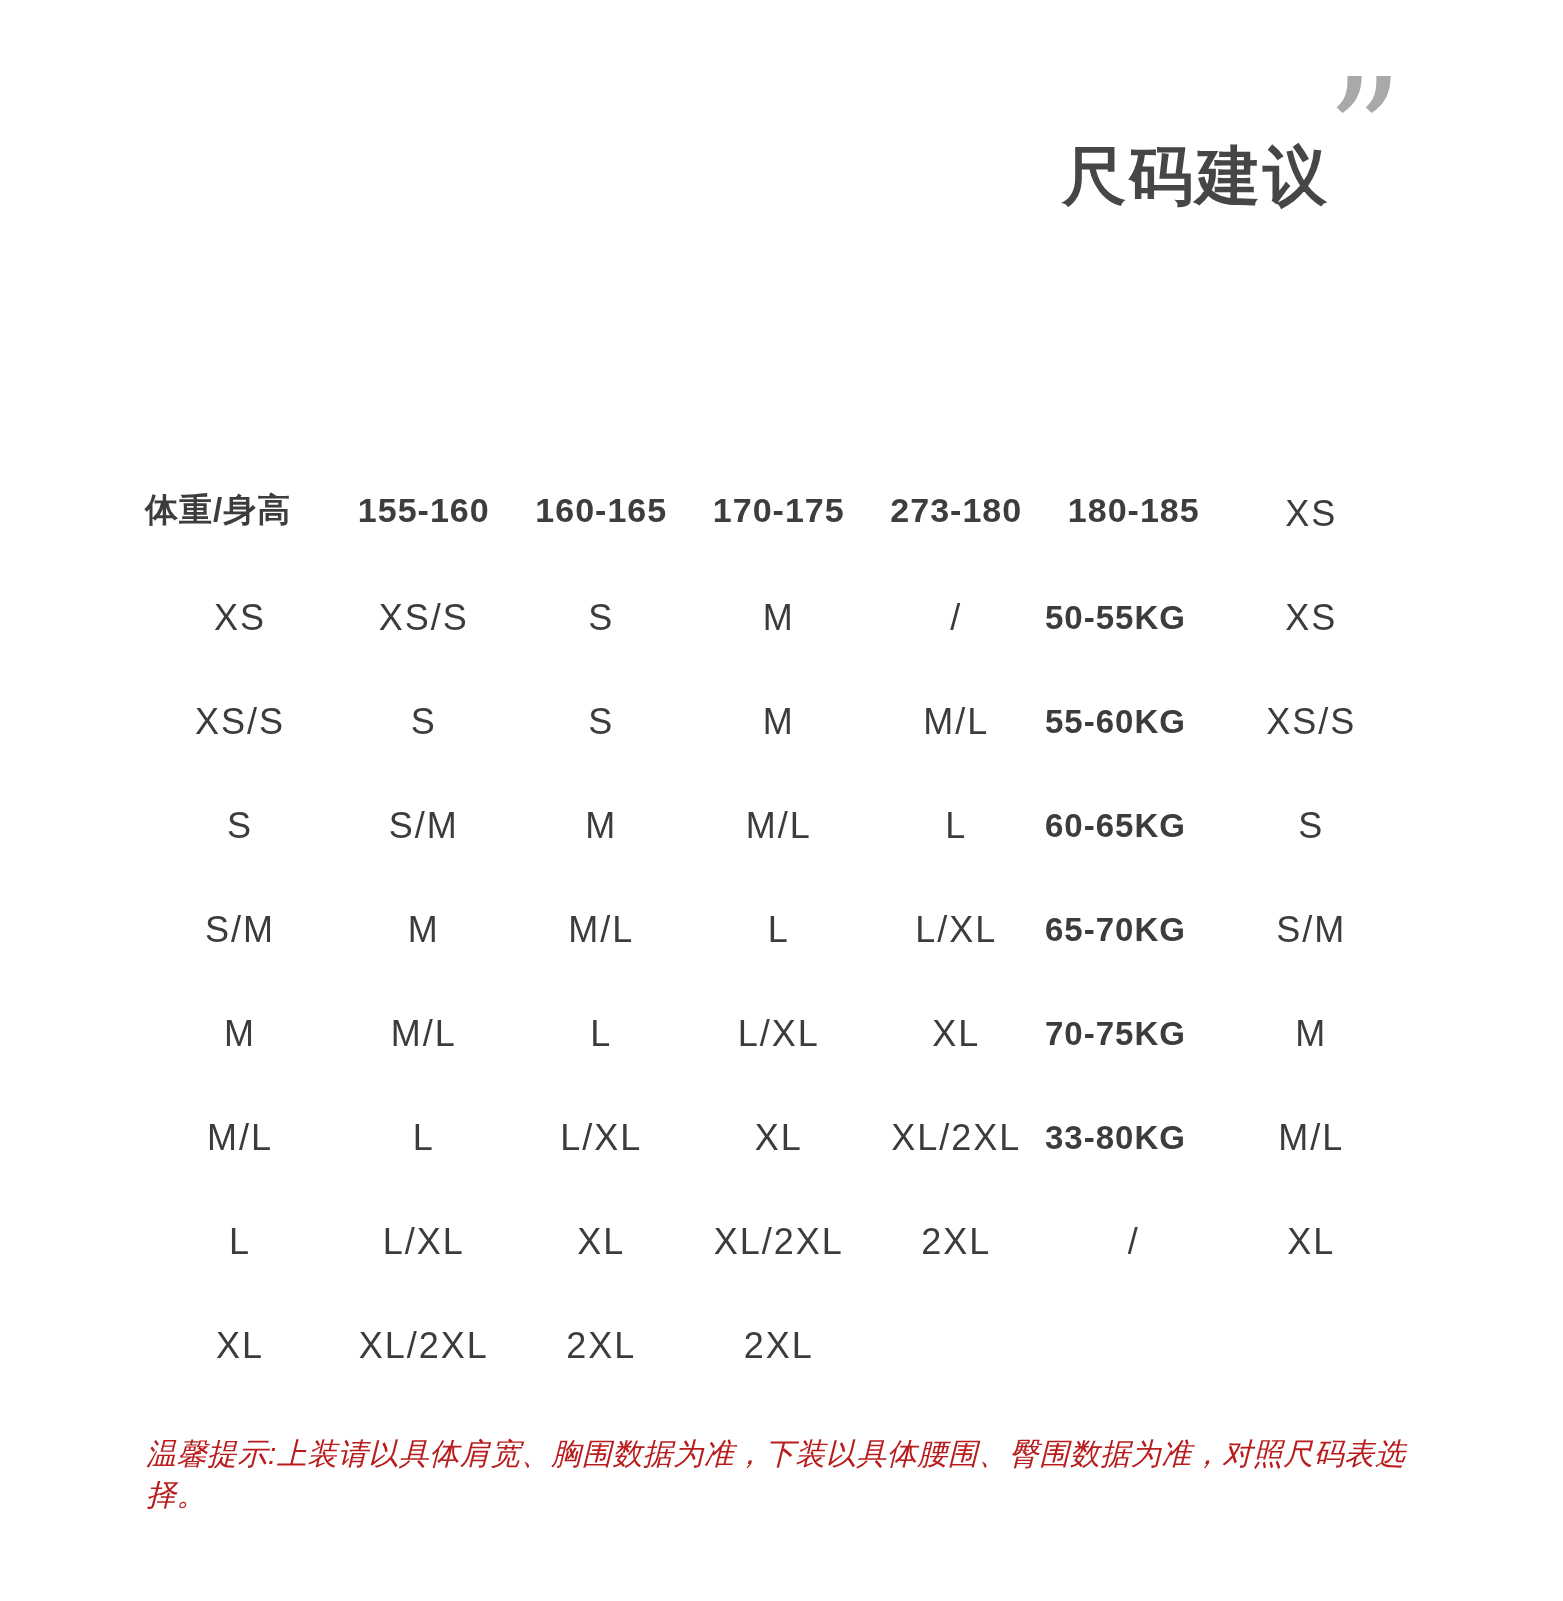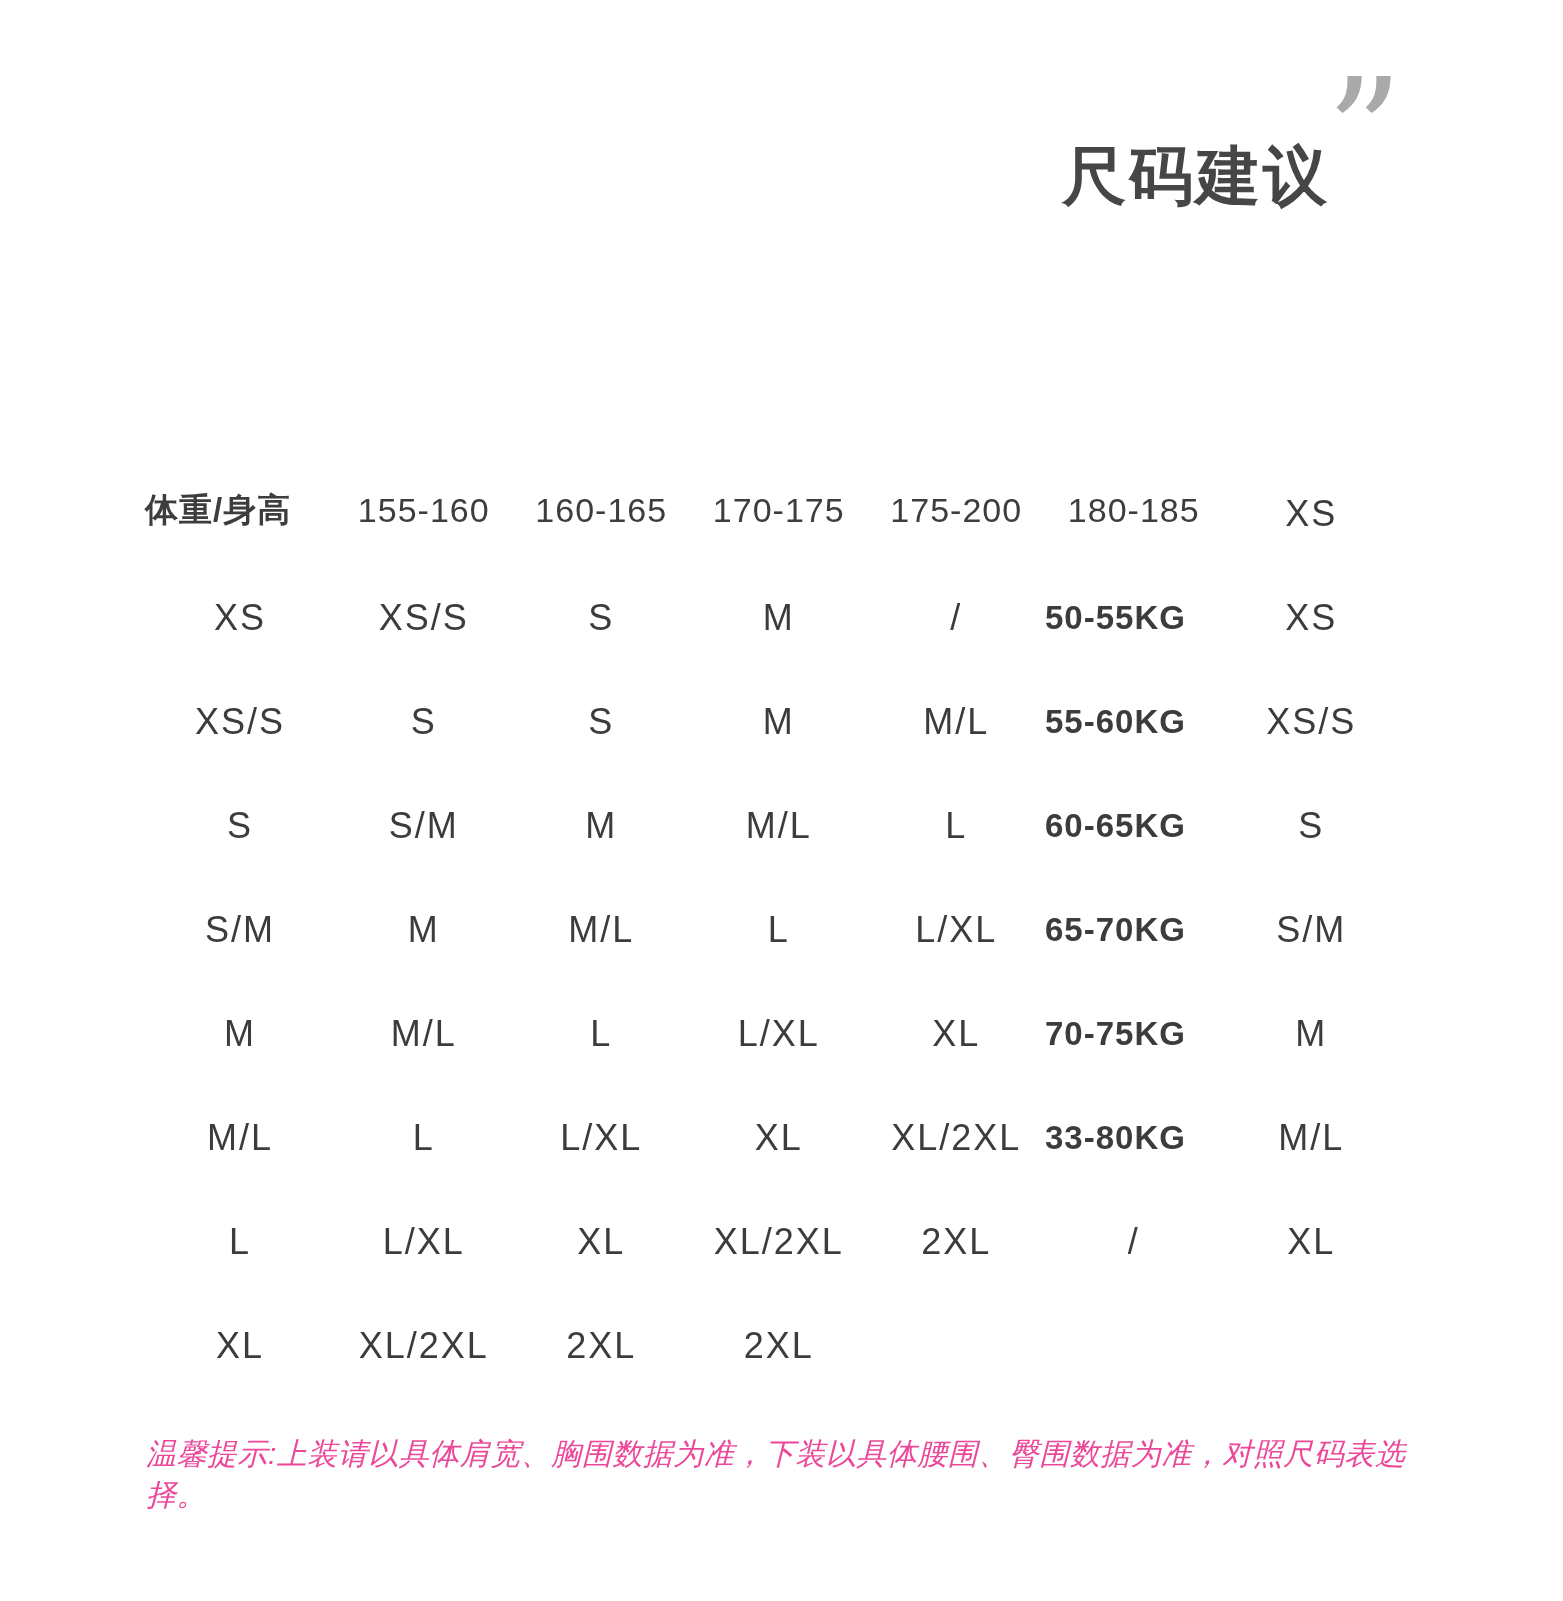--- a/index.html
+++ b/index.html
@@ -50,55 +50,55 @@
     justify-content: center;
     height: 104px;
     font-size: 36px;
     color: #3c3c3c;
     letter-spacing: 2px;
     white-space: nowrap;
   }
   .cell.header {
     height: 96px;
     font-size: 34px;
-    font-weight: normal;
+    font-weight: bold;
     color: #3d3d3d;
     letter-spacing: 1px;
   }
   .cell.label {
     justify-content: flex-start;
     font-size: 33px;
     font-weight: bold;
     letter-spacing: 1px;
   }
 
   
   .note {
     position: absolute;
     left: 146px;
     top: 1434px;
     width: 1300px;
     font-size: 30px;
     font-style: italic;
-    color: #ec4899;
+    color: #b91c1c;
     letter-spacing: 0.5px;
   }
 </style>
 </head>
 <body>
 
 <h1 class="page-title">尺码建议</h1>
 <span class="quote-mark">”</span>
 
 <div class="size-table" id="size-table">
     <div class="cell header label">体重/身高</div>
     <div class="cell header">155-160</div>
     <div class="cell header">160-165</div>
     <div class="cell header">170-175</div>
-    <div class="cell header">175-200</div>
+    <div class="cell header">273-180</div>
     <div class="cell header">180-185</div>
     <div class="cell ">XS</div>
     <div class="cell ">XS</div>
     <div class="cell ">XS/S</div>
     <div class="cell ">S</div>
     <div class="cell ">M</div>
     <div class="cell ">/</div>
     <div class="cell label">50-55KG</div>
     <div class="cell ">XS</div>
     <div class="cell ">XS/S</div>

